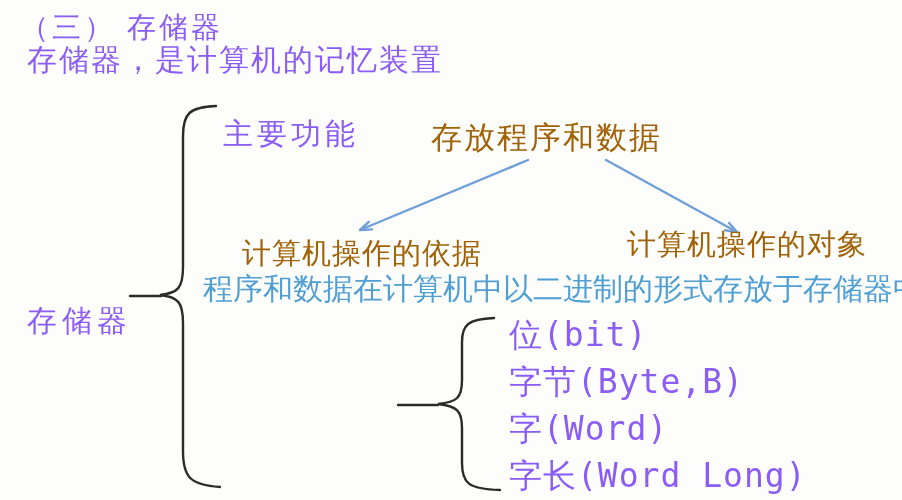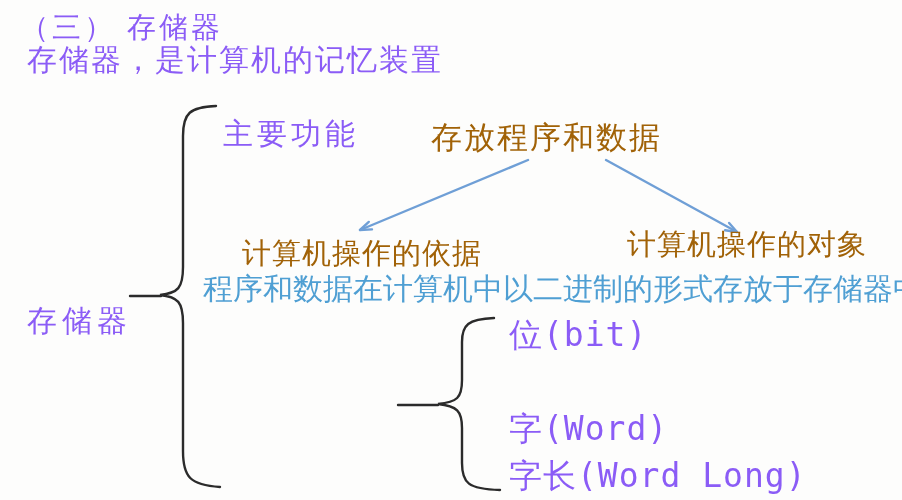--- a/index.html
+++ b/index.html
@@ -87,18 +87,19 @@
 
   <div class="t red childlbl pos-child-left">计算机操作的依据</div>
 
   <div class="t red childlbl pos-child-right">计算机操作的对象</div>
 
   <div class="t blue note pos-note">程序和数据在计算机中以二进制的形式存放于存储器中</div>
 
 
   <div class="t black unititem pos-item-0">位(bit)</div>
 
+  <div class="t black unititem pos-item-1">字节(Byte,B)</div>
 
   <div class="t black unititem pos-item-2">字(Word)</div>
 
   <div class="t black unititem pos-item-3">字长(Word Long)</div>
 
 </div>
 
 </body></html>

